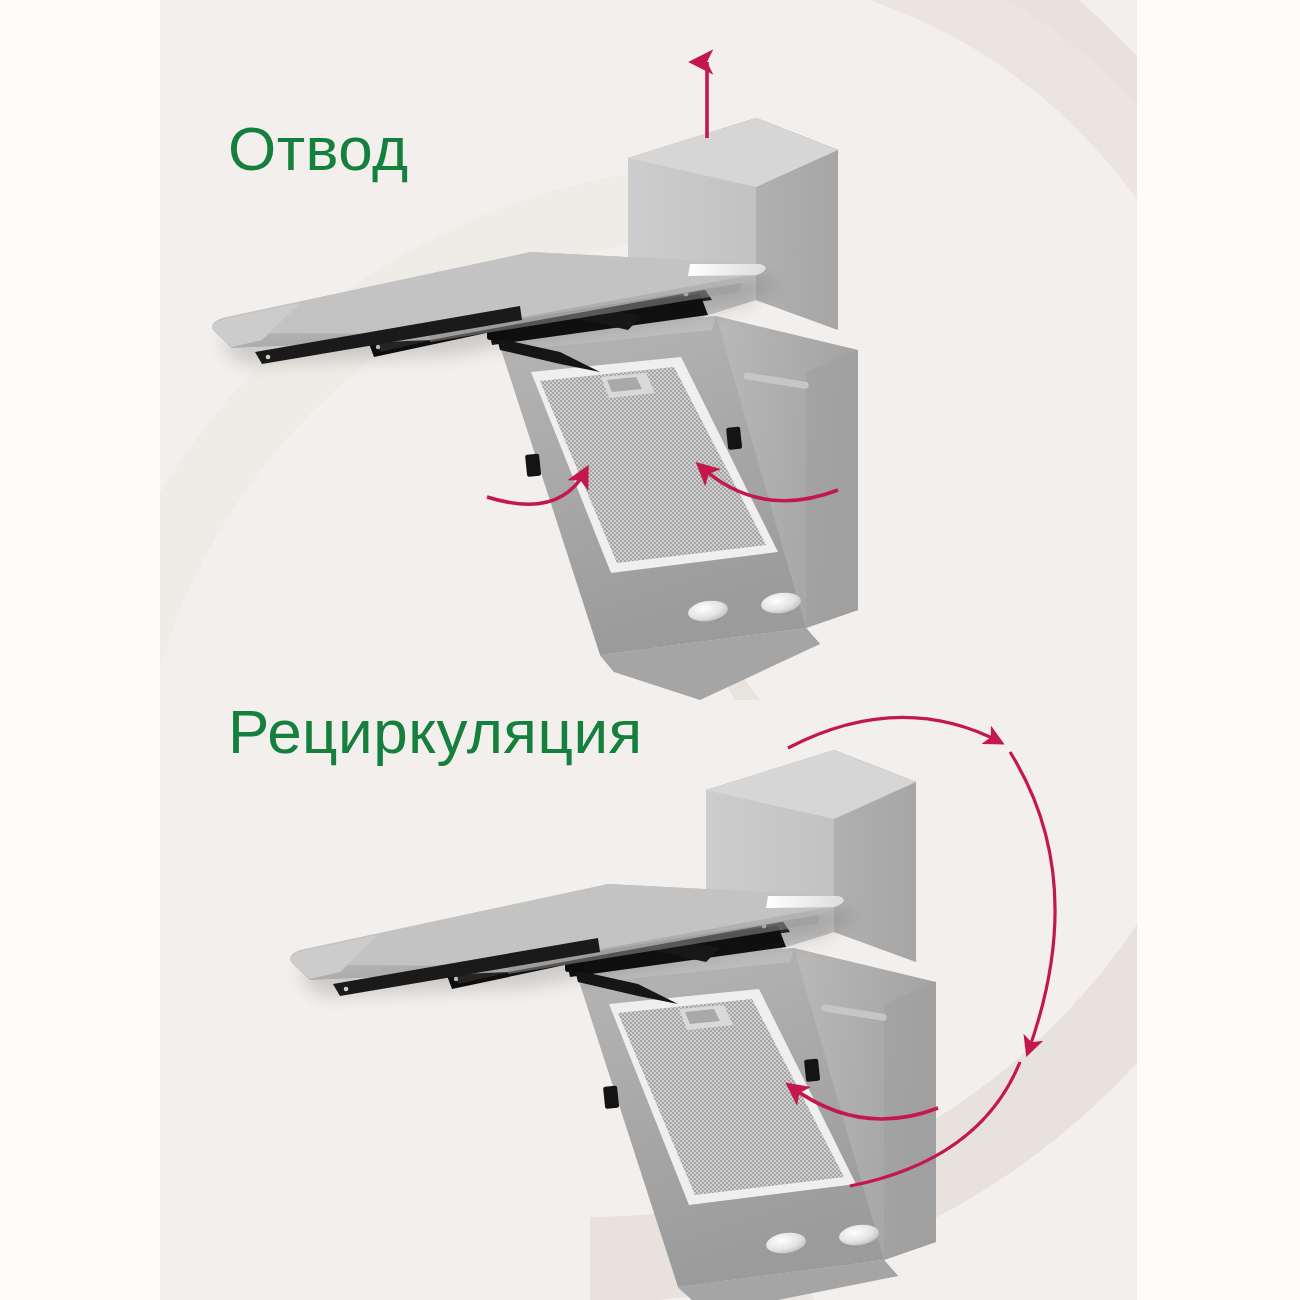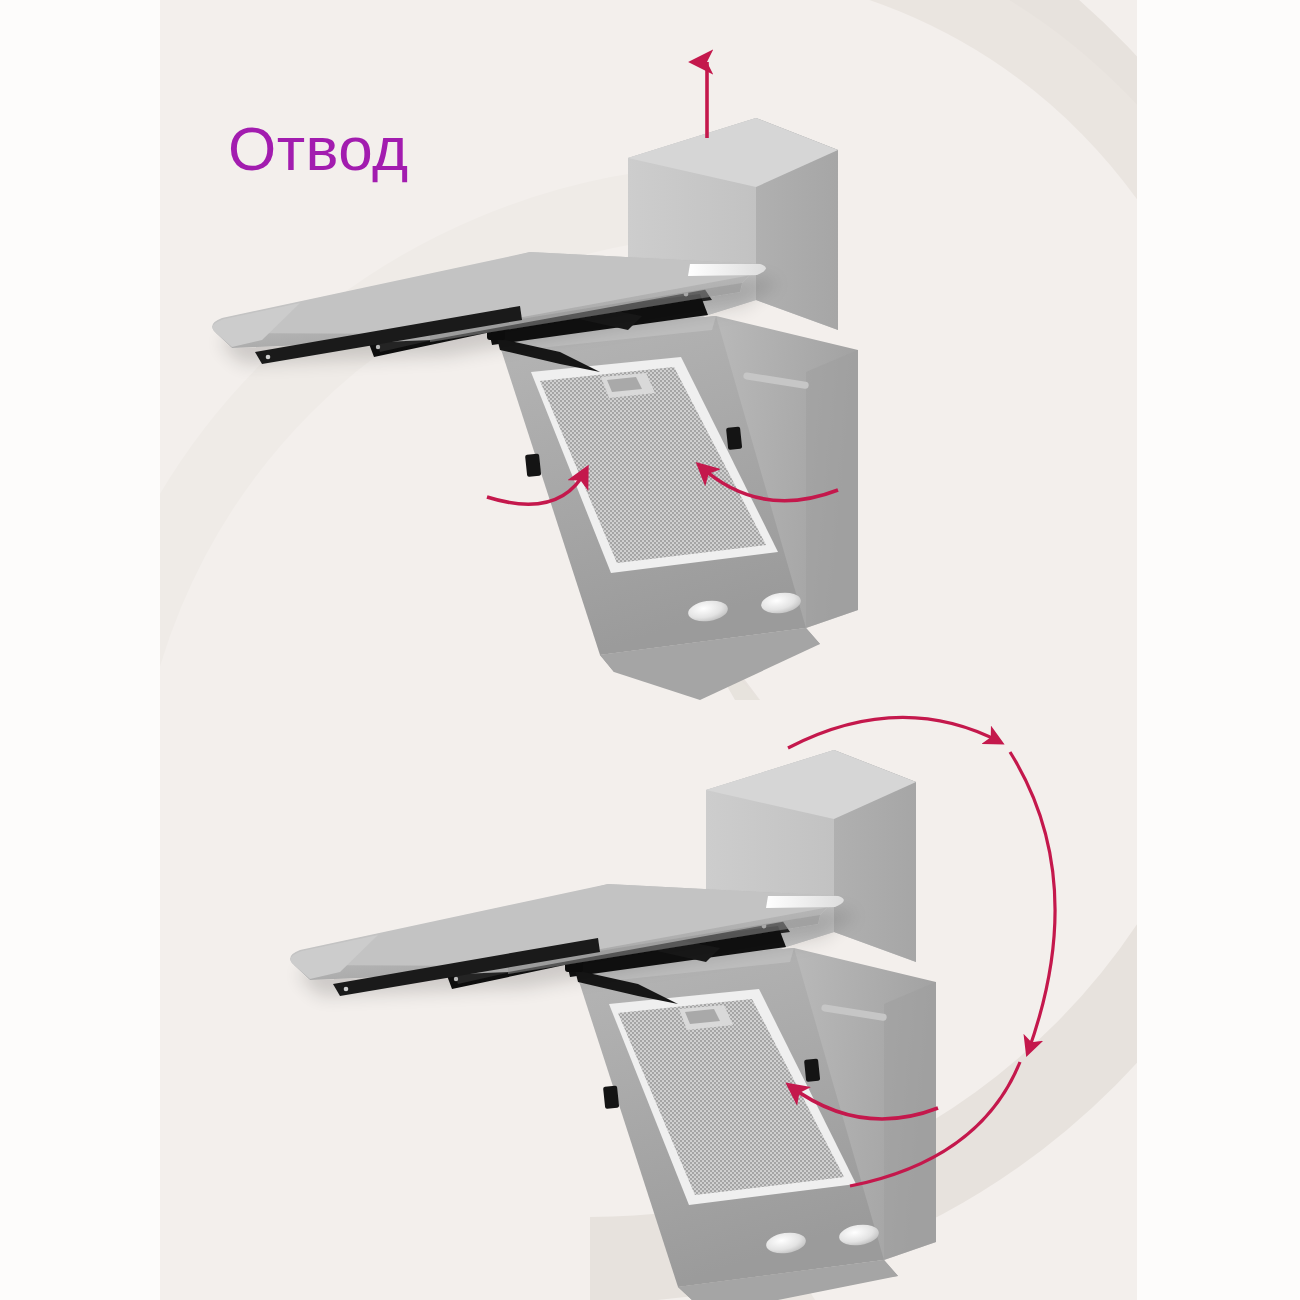--- a/index.html
+++ b/index.html
@@ -8,21 +8,21 @@
     background:#fdfcfb;
     font-family:"Liberation Sans", sans-serif;
     overflow:hidden;
   }
   .stage{position:relative;width:1300px;height:1300px;overflow:hidden;background:#fdfcfb;}
   .panel{position:absolute;left:160px;top:0;width:977px;height:1300px;background:#f3efec;overflow:hidden;}
   .bgsvg{position:absolute;left:0;top:0;width:977px;height:1300px;}
   .art{position:absolute;left:0;top:0;width:1300px;height:1300px;pointer-events:none;}
   .label{
     position:absolute;
-    color:#a21caf;
+    color:#15803d;
     font-weight:400;
     letter-spacing:.5px;
     white-space:nowrap;
   }
   #label-otvod{left:228px;top:113px;font-size:62px;}
   #label-recirc{left:228px;top:696px;font-size:62px;}
 </style>
 </head>
 <body>
 
@@ -268,14 +268,15 @@
       <g>
         <path d="M788 748 Q900 690 1000 742" fill="none" stroke="#c4184c" stroke-width="3.2" marker-end="url(#mRed)"></path>
         <path d="M1010 752 Q1090 880 1028 1052" fill="none" stroke="#c4184c" stroke-width="3.2" marker-end="url(#mRed)"></path>
         <path d="M1020 1062 Q980 1160 850 1186" fill="none" stroke="#c4184c" stroke-width="3.2"></path>
       </g>
     </g>
   </svg>
 
   <div class="label" id="label-otvod">Отвод</div>
 
+  <div class="label" id="label-recirc">Рециркуляция</div>
 
 </div>
 
 </body></html>

